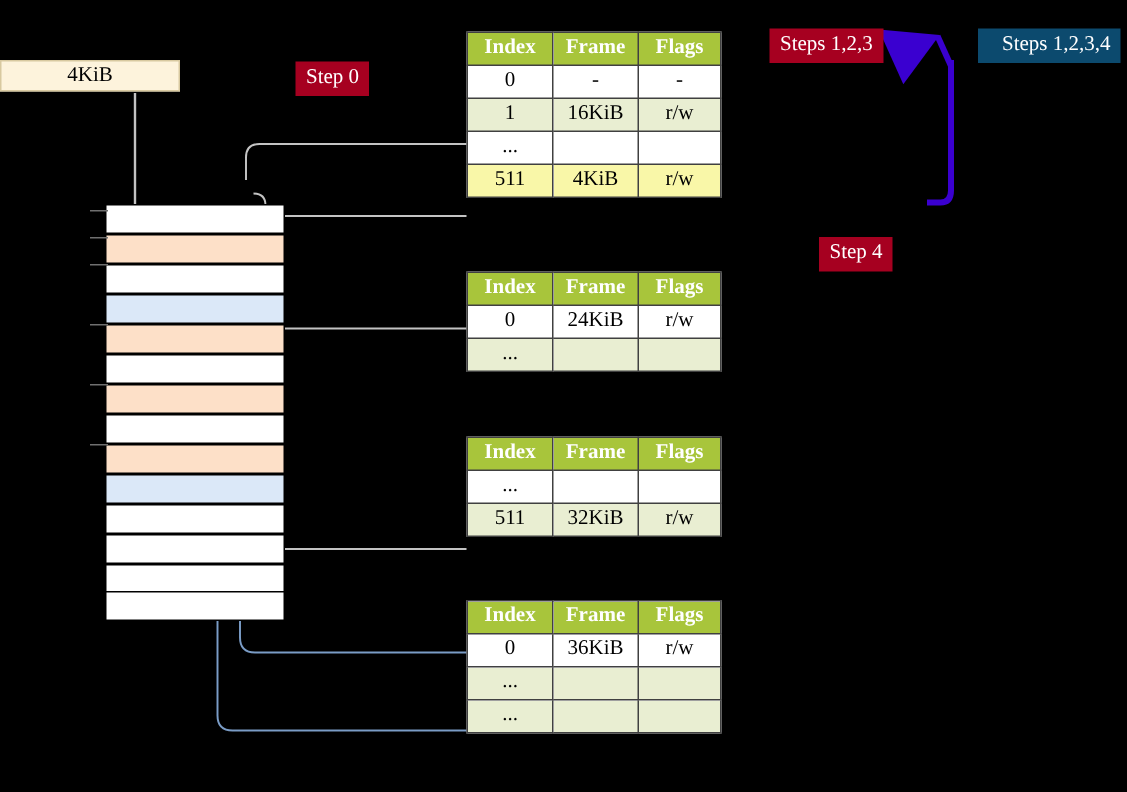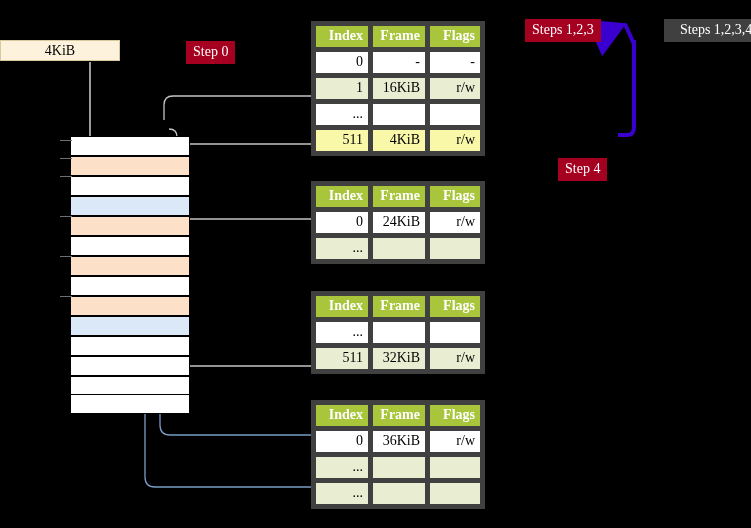--- a/index.html
+++ b/index.html
@@ -17,24 +17,23 @@
 
   
   .badge {
     position: absolute;
     color: #ffffff;
     font-size: 14px;
     line-height: 1;
     padding: 4px 7px 5px 7px;
     white-space: nowrap;
     font-family: "Liberation Serif", "DejaVu Serif", serif;
-    margin-left: 12px;
   }
   .badge-red { background: #a60020; }
-  .badge-blue { background: #404040; padding-left: 16px; }
+  .badge-blue { background: #0c4a6e; padding-left: 16px; }
 
   
   .kib-box {
     position: absolute;
     background: #fdf3dc;
     border: 1px solid #d8c9a0;
     box-sizing: border-box;
     color: #000000;
     font-size: 14px;
     text-align: center;
@@ -45,23 +44,23 @@
   
   .ptable {
     position: absolute;
     border-collapse: collapse;
     background: #ffffff;
     font-size: 14px;
     color: #000000;
     table-layout: fixed;
   }
   .ptable th, .ptable td {
-    border: 5px solid #404040;
+    border: 1px solid #404040;
     padding: 2px 5px 3px 5px;
-    text-align: right;
+    text-align: center;
     height: 19px;
     box-sizing: border-box;
     overflow: hidden;
     white-space: nowrap;
   }
   .ptable th {
     background: #a8c53b;
     color: #ffffff;
     font-weight: bold;
   }
@@ -174,21 +173,21 @@
   <div class="memrow m-white" style="top:258px;"></div>
 </div>
 
 <div class="tick" style="left:60px; top:140px; width:12px;"></div>
 <div class="tick" style="left:60px; top:158px; width:12px;"></div>
 <div class="tick" style="left:60px; top:176px; width:12px;"></div>
 <div class="tick" style="left:60px; top:216px; width:12px;"></div>
 <div class="tick" style="left:60px; top:256px; width:12px;"></div>
 <div class="tick" style="left:60px; top:296px; width:12px;"></div>
 
-<div class="badge badge-red" style="left:174px; top:41px;">
+<div class="badge badge-red" style="left:197px; top:41px;">
   <span>Step 0</span>
 </div>
 <div class="badge badge-red" style="left:513px; top:19px;">
   <span>Steps 1,2,3</span>
 </div>
 <div class="badge badge-blue" style="left:652px; top:19px;">
   <span>Steps 1,2,3,4</span>
 </div>
 <div class="badge badge-red" style="left:546px; top:158px;">
   <span>Step 4</span>

